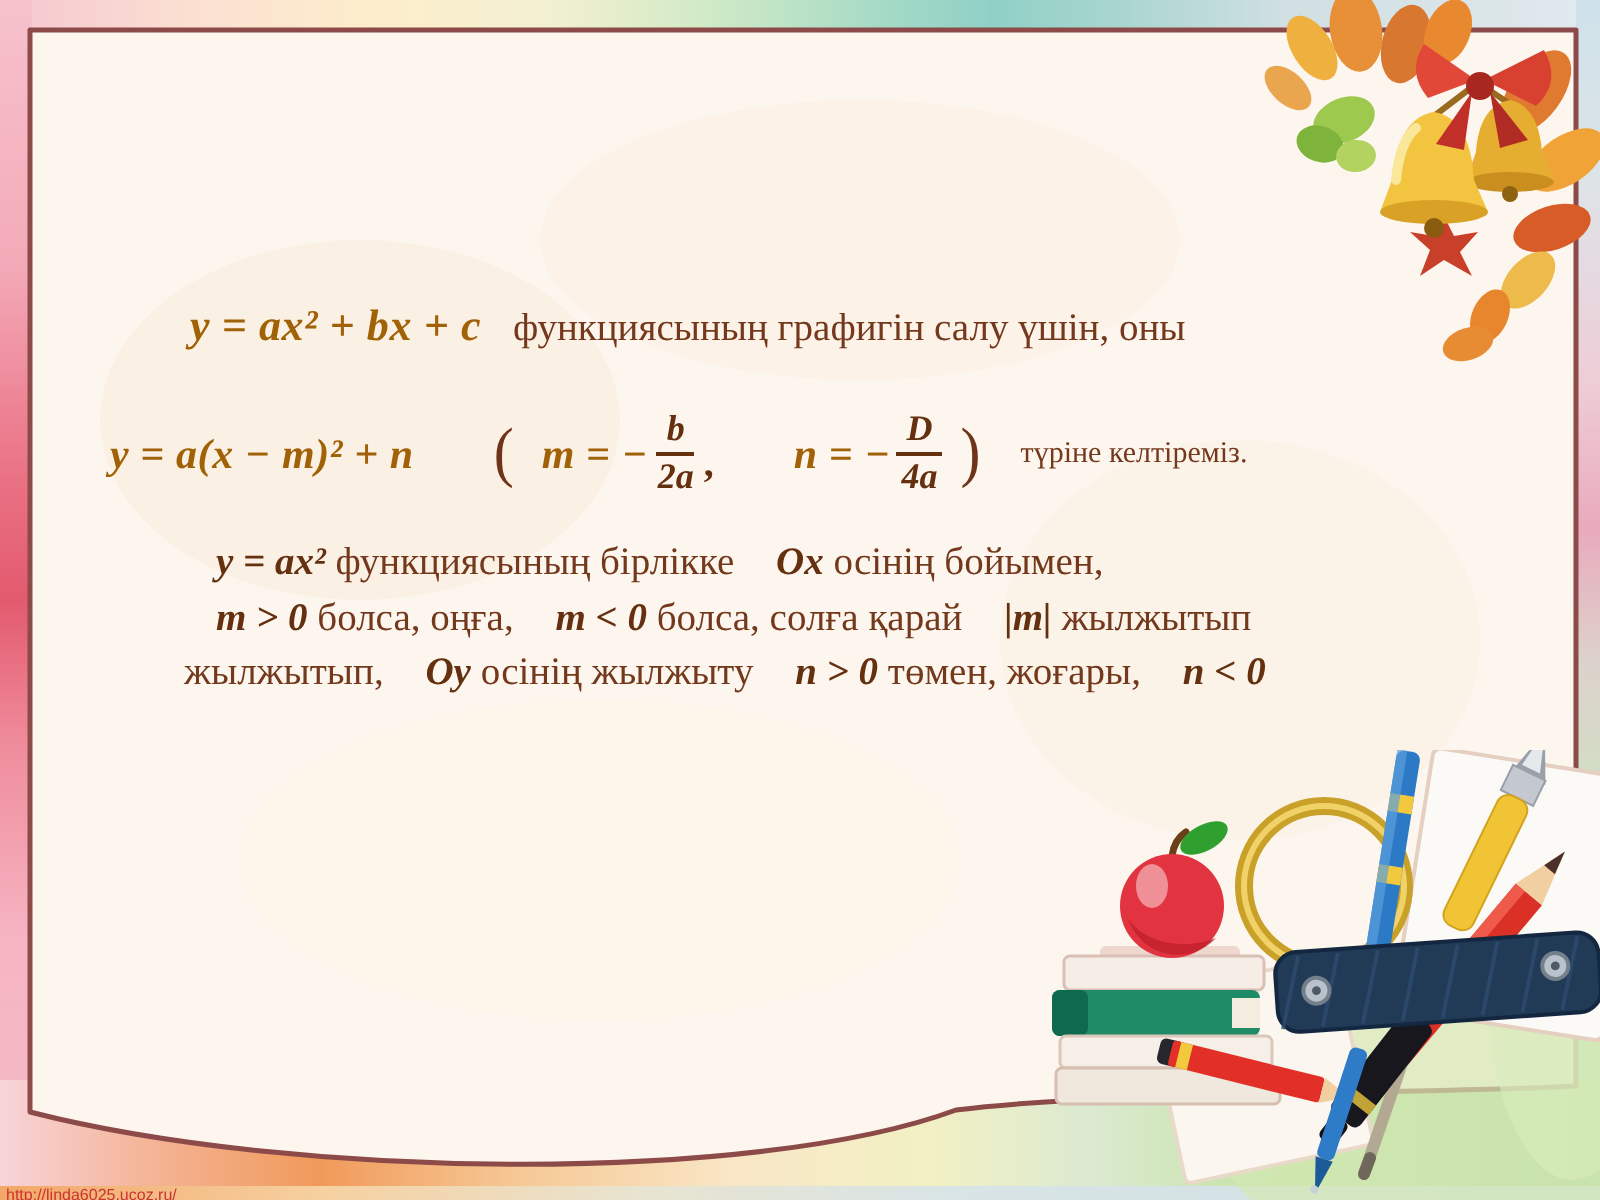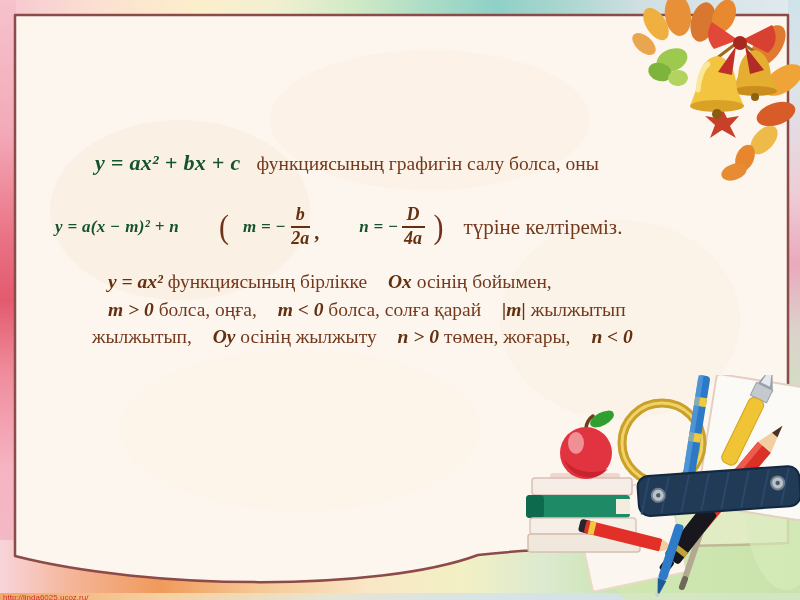--- a/index.html
+++ b/index.html
@@ -20,33 +20,33 @@
   #edge-bottom-strip { left:0; bottom:0; width:800px; height:7px;
     background:linear-gradient(90deg,#f2a868 0%,#f6d0a0 20%,#e8e4d0 40%,#d8e4e6 60%,#cfe0e4 100%); }
 
   svg.layer { position:absolute; }
   #frame-svg { left:0; top:0; }
   #deco-top-right { left:618px; top:0; }
   #deco-bottom-right { left:520px; top:375px; }
 
   .textblock { color:#74391d; }
   #row1 { position:absolute; left:95px; top:150px; display:flex; align-items:baseline; gap:16px; white-space:nowrap; }
-  .f-math { font-style:italic; font-weight:bold; font-size:22px; color:#14532d; letter-spacing:.3px; }
+  .f-math { font-style:italic; font-weight:bold; font-size:22px; color:#a16207; letter-spacing:.3px; }
   .f-text { font-size:19.5px; }
 
   #row2 { position:absolute; left:55px; top:198px; height:58px; display:flex; align-items:center; white-space:nowrap; }
-  #row2 .f-math { font-size:17px; }
+  #row2 .f-math { font-size:21px; }
   .paren { font-size:30px; font-weight:400; color:#6e3318; transform:scaleY(1.12); }
   .frac { display:inline-flex; flex-direction:column; align-items:center;
           font-style:italic; font-weight:bold; font-size:18px; color:#64300f; line-height:1.1; margin:0 3px; }
   .frac .num { padding:0 5px 1px 5px; border-bottom:2px solid #64300f; }
   .frac .den { padding:1px 2px 0 2px; }
   .comma { align-self:flex-end; padding-bottom:12px; font-size:20px; font-weight:bold; color:#64300f; }
   .gap-l { margin-left:40px; } .gap-m { margin-left:14px; } .gap-s { margin-left:6px; }
-  .tail { margin-left:20px; font-size:21px; }
+  .tail { margin-left:20px; font-size:15px; }
 
   #paragraph { position:absolute; left:92px; top:268px; width:565px; font-size:19.5px; line-height:27.5px; }
   .pline { white-space:nowrap; }
   .seg-m { font-style:italic; font-weight:bold; color:#64300f;margin-left:16px; }
 
   #watermark { position:absolute; left:3px; top:549px; font-family:"Liberation Sans",sans-serif;
     font-size:8px; color:#cc3333; text-decoration:underline; letter-spacing:0;margin-top:44px; }
 </style>
 </head>
 <body>
@@ -181,21 +181,21 @@
     <path d="M130 98 l-10 36 M150 98 l-10 36 M170 98 l-10 36 M190 98 l-10 36 M210 98 l-10 36 M230 98 l-10 36 M250 98 l-10 36 M270 98 l-10 36" stroke="#2d4c6e" stroke-width="2" opacity="0.8"></path>
     <circle cx="138" cy="116" r="6.5" fill="#b9c2ca" stroke="#73808c" stroke-width="2"></circle>
     <circle cx="138" cy="116" r="2.2" fill="#4c5a66"></circle>
     <circle cx="258" cy="112" r="6.5" fill="#b9c2ca" stroke="#73808c" stroke-width="2"></circle>
     <circle cx="258" cy="112" r="2.2" fill="#4c5a66"></circle>
   </g>
 </svg>
 
 <div id="row1" class="textblock">
   <span class="f-math">y = ax² + bx + c</span>
-  <span class="f-text">функциясының графигін салу болса, оны</span>
+  <span class="f-text">функциясының графигін салу үшін, оны</span>
 </div>
 
 <div id="row2" class="textblock">
   <span class="f-math">y = a(x − m)² + n</span>
   <span class="paren gap-l">(</span>
   <span class="f-math gap-m">m = −</span>
   <span class="frac">
     <span class="num">b</span>
     <span class="den">2a</span>
   </span>

